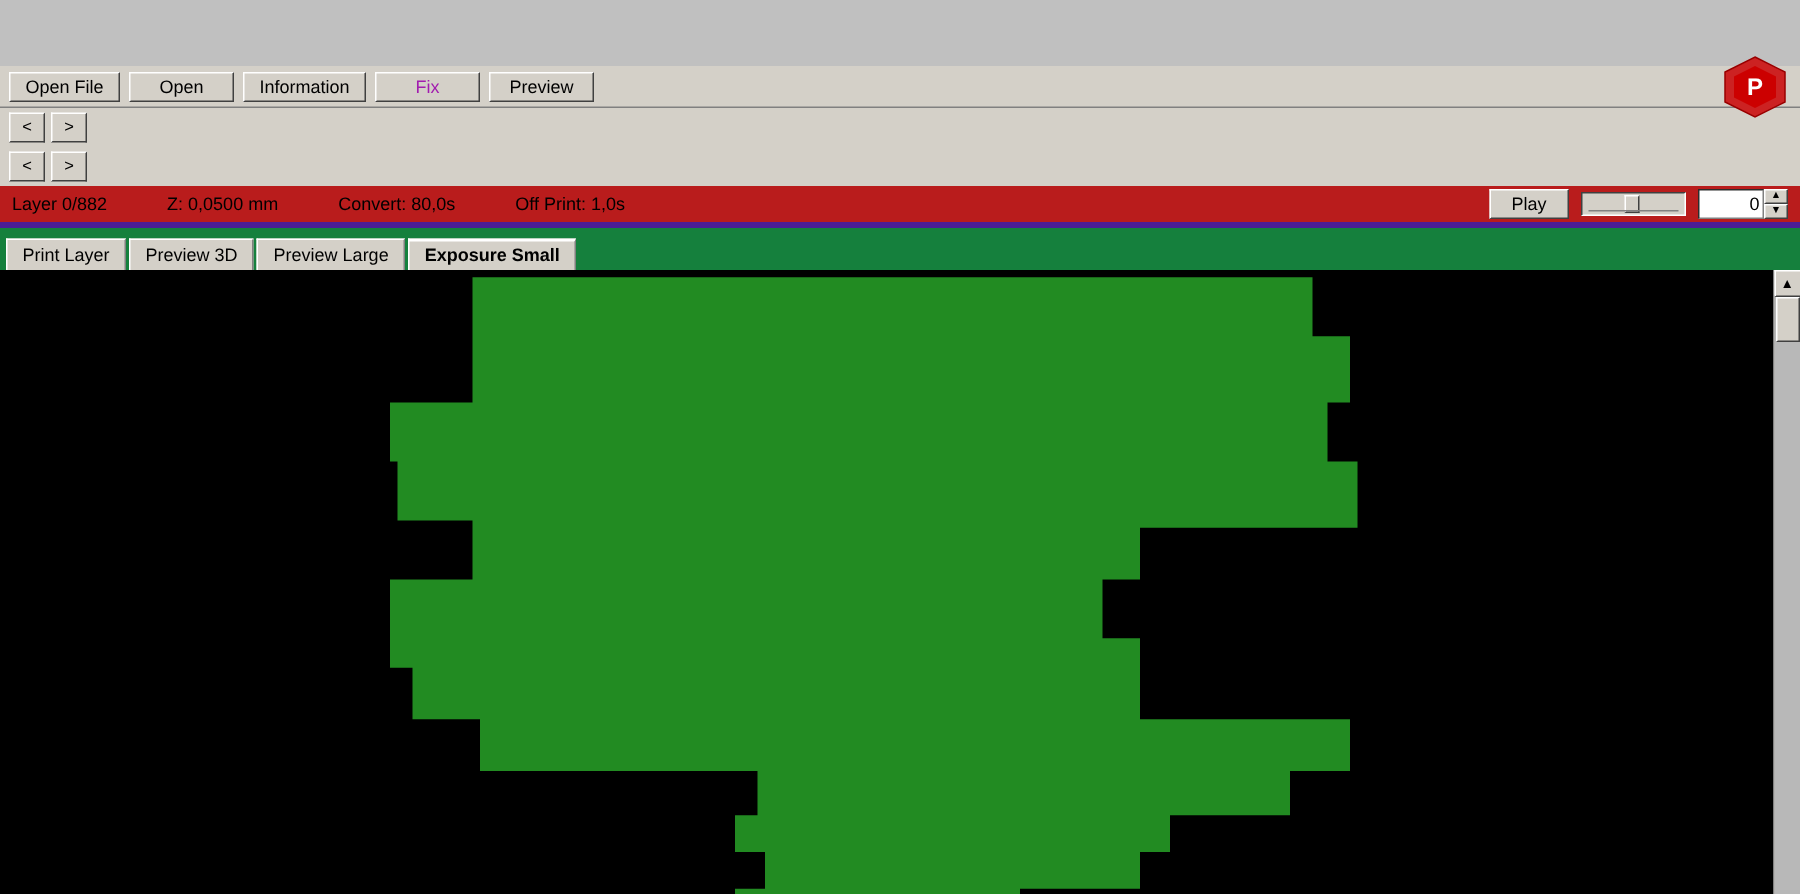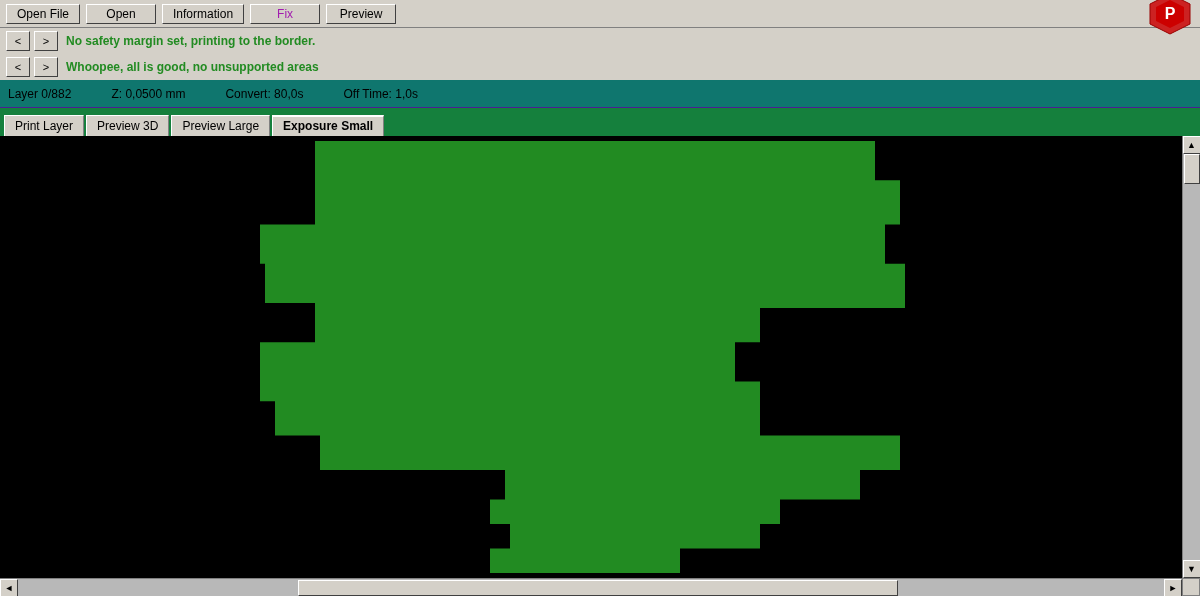--- a/index.html
+++ b/index.html
@@ -3,20 +3,21 @@
   <meta charset="utf-8">
   <style>
     * { box-sizing: border-box; margin: 0; padding: 0; }
     body { background: #c0c0c0; font-family: Arial, sans-serif; font-size: 12px; width: 1200px; height: 596px; overflow: hidden; }
 
     
     #toolbar {
       display: flex; align-items: center; padding: 4px 6px; gap: 6px;
       background: #d4d0c8; border-bottom: 1px solid #808080;
       height: 28px;
+      margin-top: 44px;
     }
     .toolbar-btn {
       background: #d4d0c8; border: 1px solid #808080;
       padding: 2px 10px; font-size: 12px; cursor: pointer;
       min-width: 70px; text-align: center;
       border-top-color: #ffffff; border-left-color: #ffffff;
       border-bottom-color: #404040; border-right-color: #404040;
     }
     .toolbar-btn.fix-btn { color: #a21caf; }
 
@@ -44,21 +45,21 @@
     
     #nav-row2 {
       display: flex; align-items: center; padding: 2px 6px; gap: 4px;
       background: #d4d0c8;
       height: 26px;
     }
 
     
     #info-bar {
       display: flex; align-items: center; padding: 2px 8px;
-      background: #0f766e; border-bottom: 1px solid #4c1d95;
+      background: #b91c1c; border-bottom: 4px solid #4c1d95;
       height: 28px; gap: 40px;
     }
     #info-bar span { font-size: 12px; }
     #play-area { margin-left: auto; display: flex; align-items: center; gap: 8px; }
     #play-btn {
       background: #d4d0c8; border: 1px solid #808080;
       padding: 2px 14px; font-size: 12px; cursor: pointer;
       border-top-color: #ffffff; border-left-color: #ffffff;
       border-bottom-color: #404040; border-right-color: #404040;
     }
@@ -212,34 +213,46 @@
       <polygon points="24,4 44,14 44,34 24,44 4,34 4,14" fill="#cc2222" stroke="#990000" stroke-width="1"></polygon>
       <polygon points="24,10 38,17 38,31 24,38 10,31 10,17" fill="#cc0000"></polygon>
       <text x="24" y="29" text-anchor="middle" font-size="16" font-weight="bold" fill="white" font-family="Arial">P</text>
     </svg>
   </div>
 </div>
 
 <div id="nav-row">
   <button class="nav-btn">&lt;</button>
   <button class="nav-btn">&gt;</button>
-  <span class="status-text-orange">No safety margin set, printing to the border.</span>
 </div>
 
 <div id="nav-row2">
   <button class="nav-btn">&lt;</button>
   <button class="nav-btn">&gt;</button>
-  <span class="status-text-orange">Whoopee, all is good, no unsupported areas</span>
 </div>
 
 <div id="info-bar">
   <span>Layer 0/882</span>
   <span>Z: 0,0500 mm</span>
   <span>Convert: 80,0s</span>
-  <span>Off Time: 1,0s</span>
+  <span>Off Print: 1,0s</span>
+  <div id="play-area">
+    <button id="play-btn">Play</button>
+    <div id="slider-track">
+      <div id="slider-thumb"></div>
+      <div style="position:absolute; bottom:2px; left:4px; right:4px; height:1px; background:#808080;"></div>
+    </div>
+    <div style="display:flex; align-items:center; gap:0;">
+      <input id="num-input" type="text" value="0" readonly="" style="width: 44px; height: 20px; border: 1px inset rgb(128, 128, 128); text-align: right; font-size: 12px; background: white; padding-right: 2px;">
+      <div id="num-spinner">
+        <button class="spin-btn">▲</button>
+        <button class="spin-btn">▼</button>
+      </div>
+    </div>
+  </div>
 </div>
 
 <div id="tabs-row">
   <div class="tab">Print Layer</div>
   <div class="tab">Preview 3D</div>
   <div class="tab">Preview Large</div>
   <div class="tab active">Exposure Small</div>
 </div>
 
 <div id="canvas-wrapper" style="height: 460px;">

